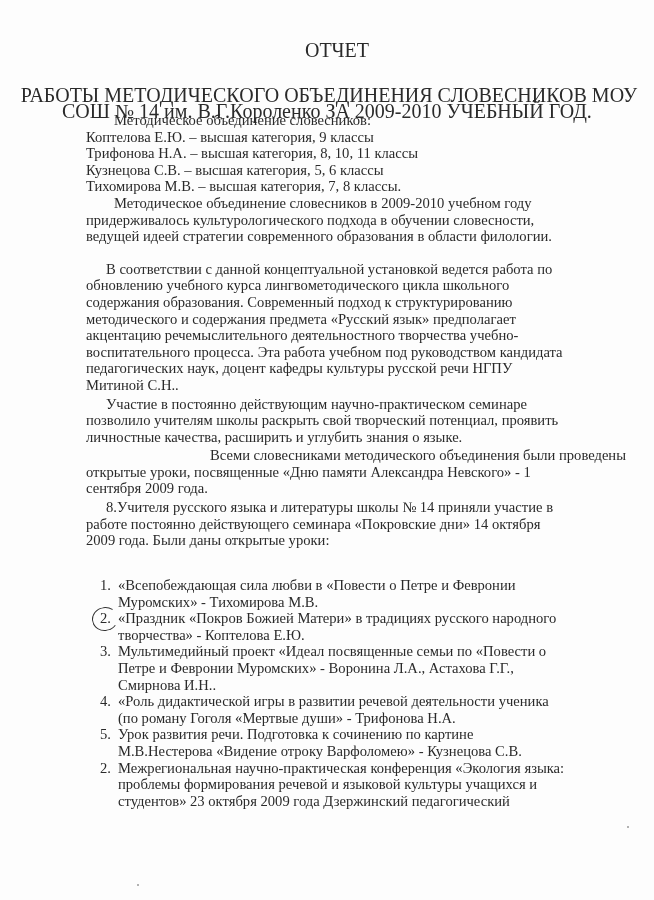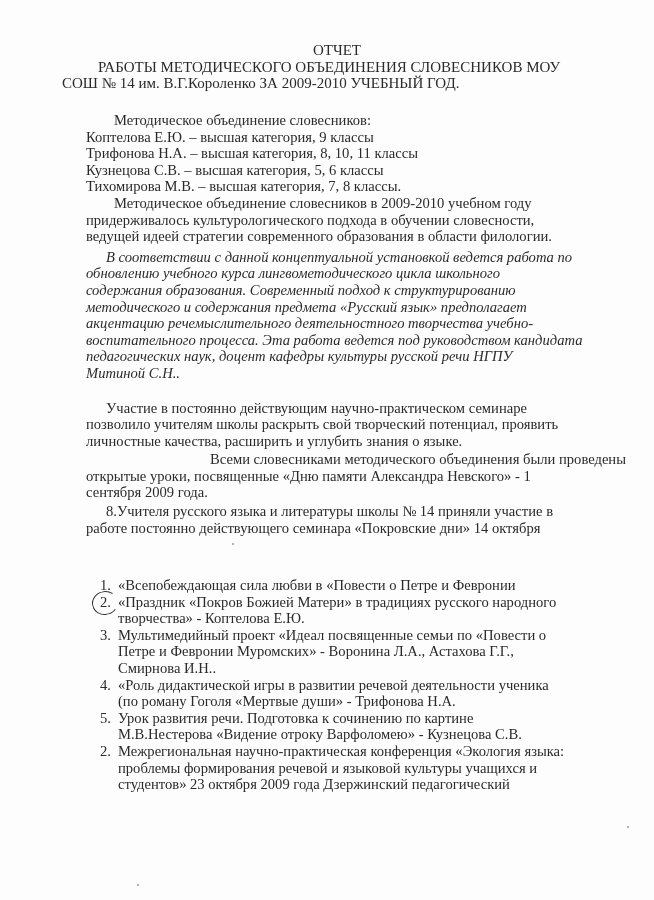--- a/index.html
+++ b/index.html
@@ -26,25 +26,25 @@
     .title-block {
       position: absolute;
       left: 0;
       top: 42px;
       width: 654px;
       text-align: center;
     }
     .title-line {
       display: block;
       white-space: nowrap;
-      font-size: 15px;
+      font-size: 20px;
       line-height: 16.5px;
     }
     .t1 { padding-left: 20px; }
-    .t2 { padding-left: 4px; }
+    .t2 { padding-left: 4px; margin-top: 28px; }
     .t3 { padding-left: 0px; text-align: left; margin-left: 62px; }
 
     .body-text {
       position: absolute;
       left: 86px;
       top: 112px;
       width: 540px;
     }
     .line {
       display: block;
@@ -109,53 +109,55 @@
       <span class="line">Кузнецова С.В. – высшая категория, 5, 6 классы</span>
       <span class="line">Тихомирова М.В. – высшая категория, 7, 8 классы.</span>
     </div>
 
     <div>
       <span class="line ind">Методическое объединение словесников в 2009-2010 учебном году</span>
       <span class="line">придерживалось культурологического подхода в обучении словесности,</span>
       <span class="line">ведущей идеей стратегии современного образования в области филологии.</span>
     </div>
 
-    <div style="margin-top:4px;font-style:italic;">
+    <div style="margin-top:16px;">
       <span class="line ind3">В соответствии с данной концептуальной установкой ведется работа по</span>
       <span class="line">обновлению учебного курса лингвометодического цикла школьного</span>
       <span class="line">содержания образования. Современный подход к структурированию</span>
       <span class="line">методического и содержания предмета «Русский язык» предполагает</span>
       <span class="line">акцентацию речемыслительного деятельностного творчества учебно-</span>
-      <span class="line">воспитательного процесса. Эта работа ведется под руководством кандидата</span>
+      <span class="line">воспитательного процесса. Эта работа учебном под руководством кандидата</span>
       <span class="line">педагогических наук, доцент кафедры культуры русской речи  НГПУ</span>
       <span class="line">Митиной С.Н..</span>
     </div>
 
-    <div style="margin-top:18px;">
+    <div style="margin-top:2px;">
       <span class="line ind3">Участие в постоянно действующим научно-практическом семинаре</span>
       <span class="line">позволило учителям школы раскрыть свой творческий потенциал, проявить</span>
       <span class="line">личностные качества, расширить и углубить знания о языке.</span>
     </div>
 
     <div style="margin-top:2px;">
       <span class="line ind2">Всеми словесниками методического объединения были проведены</span>
       <span class="line">открытые уроки, посвященные «Дню памяти Александра Невского» - 1</span>
       <span class="line">сентября 2009 года.</span>
     </div>
 
     <div style="margin-top:2px;">
       <span class="line ind3">8.Учителя русского языка и литературы школы № 14 приняли участие в</span>
       <span class="line">работе постоянно действующего семинара «Покровские дни»  14 октября</span>
+      <span class="line">2009 года. Были даны открытые уроки:</span>
     </div>
   </div>
 
   <div class="list">
     <div class="li">
       <span class="num">1.</span>
       <span class="txt">«Всепобеждающая сила любви в «Повести о Петре и Февронии</span>
+      <span class="txt">Муромских» - Тихомирова М.В.</span>
     </div>
     <div class="li">
       <span class="num">2.</span>
       <span class="circle-mark"></span>
       <span class="txt">«Праздник «Покров Божией Матери» в традициях русского народного</span>
       <span class="txt">творчества» - Коптелова Е.Ю.</span>
     </div>
     <div class="li">
       <span class="num">3.</span>
       <span class="txt">Мультимедийный проект «Идеал посвященные семьи по «Повести о</span>

